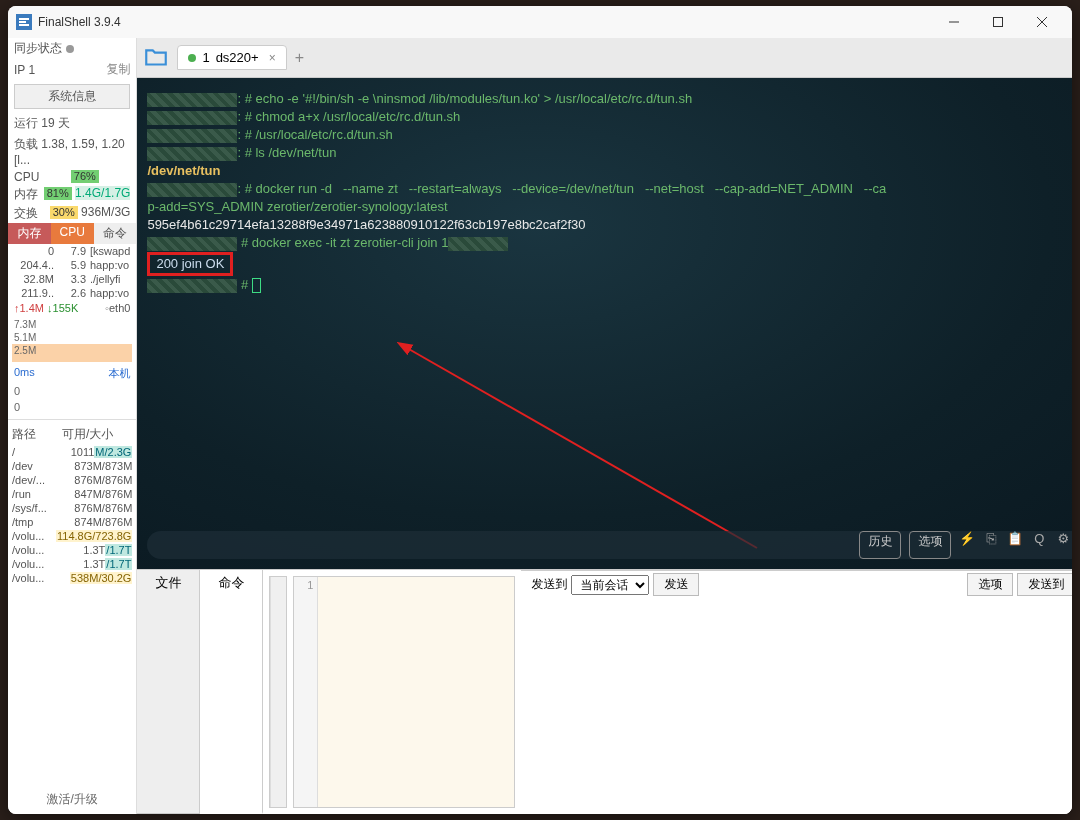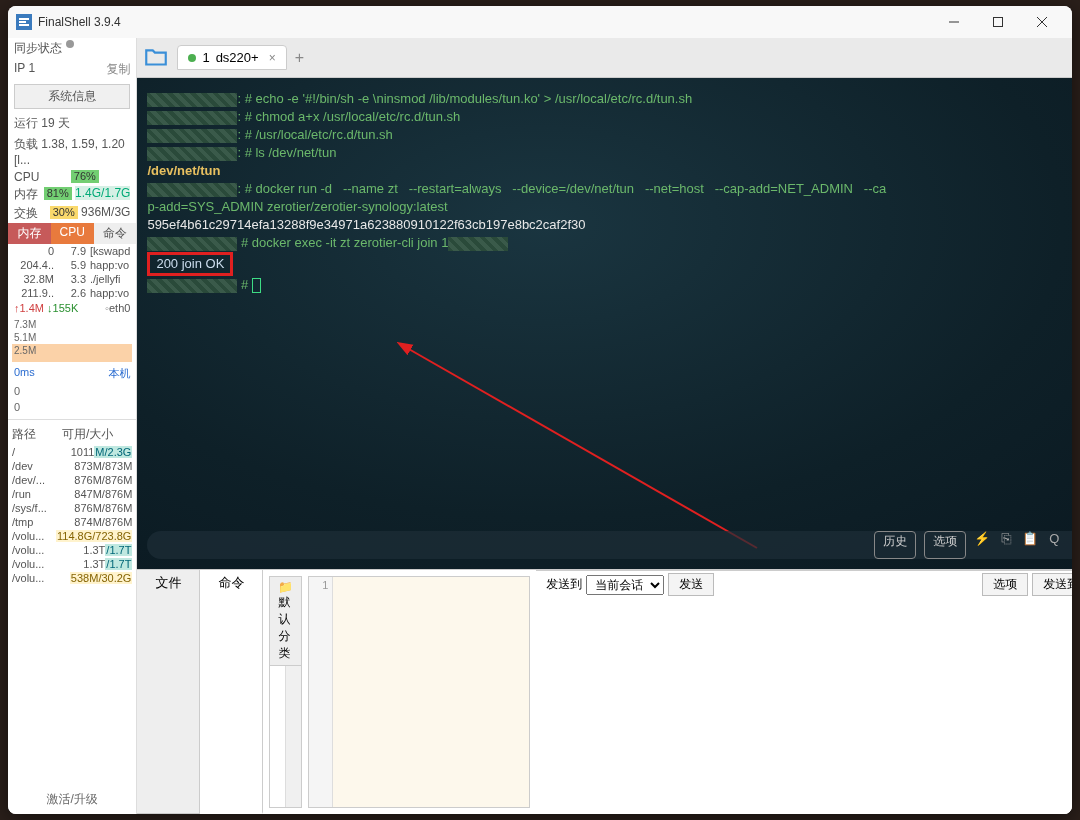--- a/index.html
+++ b/index.html
@@ -6,21 +6,21 @@
 body { background: #2a1f1a; width: 1080px; height: 820px; overflow: hidden; position: relative; }
 .window { position: absolute; left: 8px; top: 6px; width: 1064px; height: 808px; background: #f8f8f8; border-radius: 8px; box-shadow: 0 4px 20px rgba(0,0,0,0.5); display: flex; flex-direction: column; overflow: hidden; }
 .titlebar { height: 32px; display: flex; align-items: center; padding: 0 8px; background: #f8f8f8; }
 .titlebar .app-icon { width: 16px; height: 16px; margin-right: 6px; }
 .titlebar .title { font-size: 12px; color: #333; flex: 1; }
 .winbtns { display: flex; gap: 0; }
 .winbtn { width: 44px; height: 28px; display: flex; align-items: center; justify-content: center; cursor: pointer; }
 .winbtn svg { width: 10px; height: 10px; }
 .body { flex: 1; display: flex; overflow: hidden; }
 .sidebar { width: 148px; background: #fff; border-right: 1px solid #ddd; font-size: 12px; color: #555; display: flex; flex-direction: column; }
-.sidebar .row { padding: 2px 6px; display: flex; gap: 4px; }
+.sidebar .row { padding: 2px 6px; display: flex; align-items: center; gap: 4px; }
 .sidebar .btn { background: #f0f0f0; border: 1px solid #ccc; padding: 3px 12px; font-size: 12px; cursor: pointer; margin: 4px 6px; text-align: center; }
 .sidebar .stat { display: flex; justify-content: space-between; padding: 1px 6px; font-size: 12px; }
 .sidebar .bar { display: inline-block; height: 13px; background: #72ce72; padding: 0 3px; font-size: 11px; line-height: 13px; color: #333; }
 .sidebar .bar.yellow { background: #fad96c; }
 .sidebar .tabs { display: flex; font-size: 12px; }
 .sidebar .tabs .tab { flex: 1; text-align: center; padding: 2px 0; background: #eee; }
 .sidebar .tabs .tab.mem { background: #c65a5a; color: #fff; }
 .sidebar .tabs .tab.cpu { background: #e87a3d; color: #fff; }
 .sidebar .proc { display: flex; padding: 1px 4px; font-size: 11px; }
 .sidebar .proc span { overflow: hidden; white-space: nowrap; }
@@ -293,21 +293,20 @@
         </div>
       </div>
 
       <div class="bottom-panel">
         <div class="bottom-tabs">
           <div class="tab">文件</div>
           <div class="tab active">命令</div>
         </div>
         <div class="bottom-content">
           <div class="bottom-left">
-            <div class="cat">📁 <span>默认分类</span></div>
             <div style="display:flex;flex:1">
               <div class="list"></div>
               <div class="scroll"></div>
             </div>
           </div>
           <div class="bottom-right">
             <div class="editor">
               <div class="gutter">
                   <div>1</div>
                 </div>

